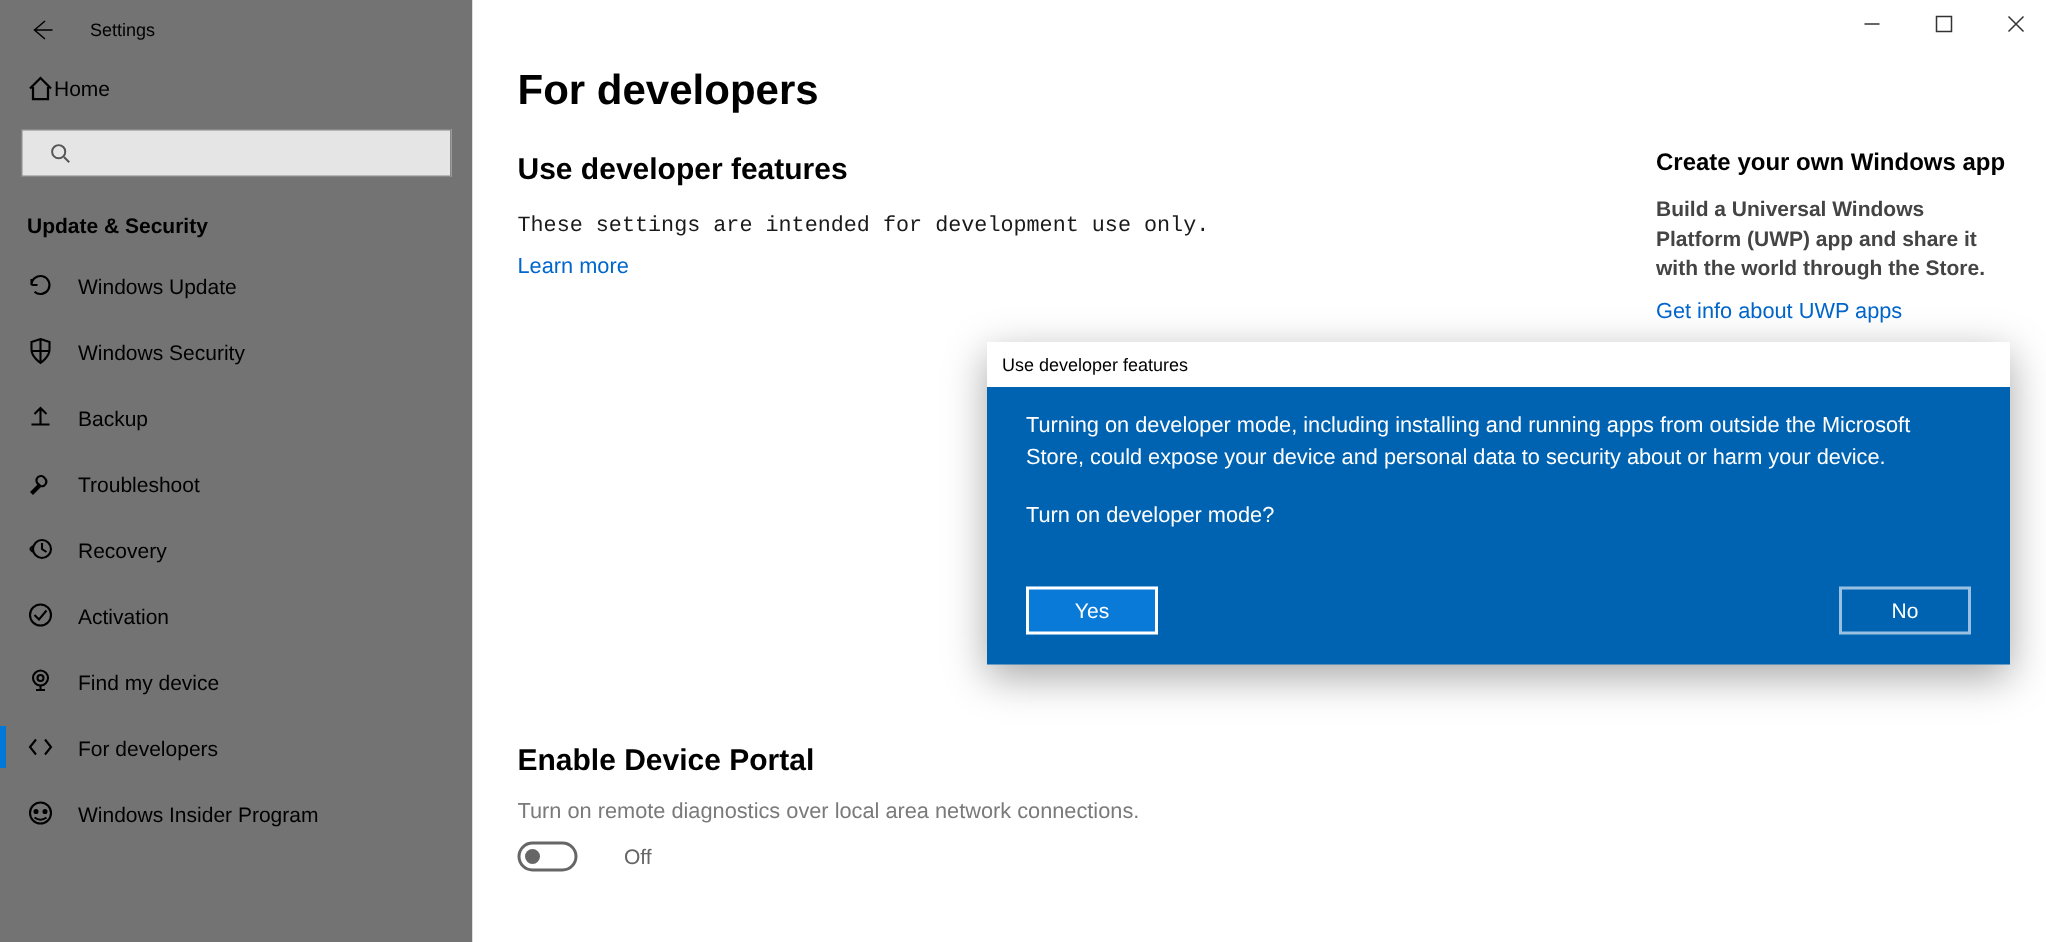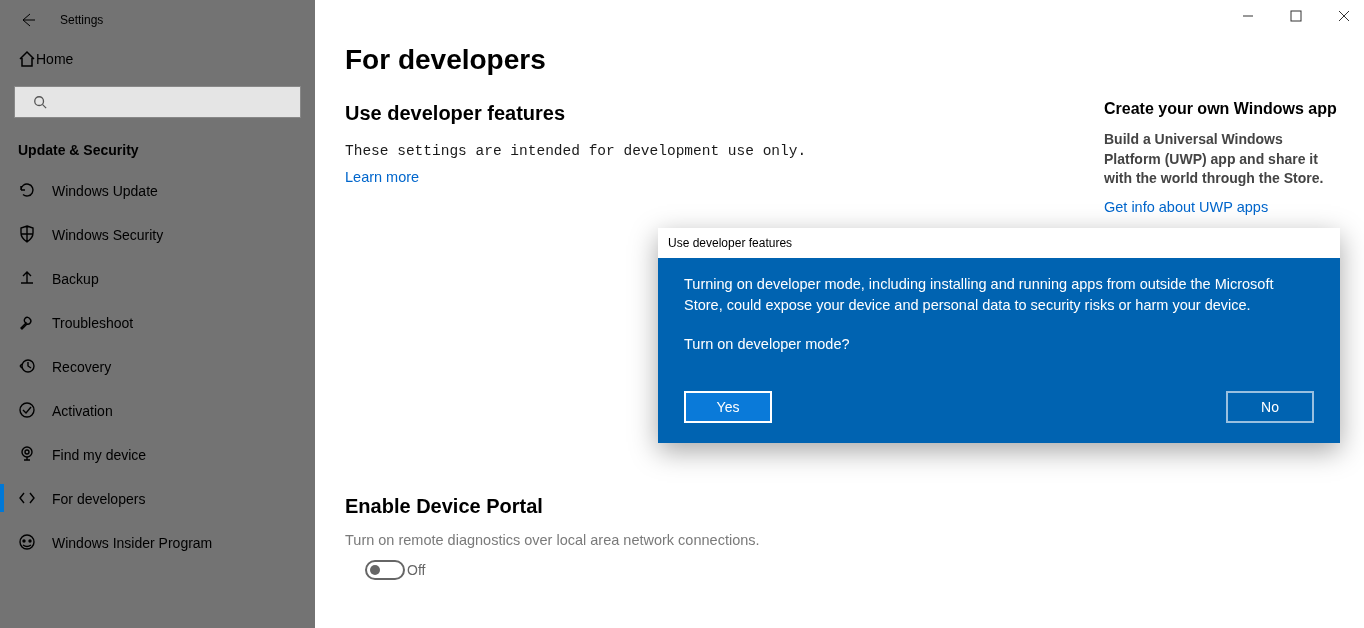--- a/index.html
+++ b/index.html
@@ -140,22 +140,21 @@
     margin-bottom: 14px;
   }
   .muted {
     color: #7a7a7a;
     font-size: 14.5px;
     margin-bottom: 12px;
   }
   .toggle-row {
     display: flex;
     align-items: center;
-    gap: 2px;
-    margin-left: 20px;
+    gap: 31px;
   }
   .toggle {
     width: 40px;
     height: 20px;
     border: 2px solid #666;
     border-radius: 20px;
     position: relative;
     cursor: pointer;
   }
   .toggle::after {
@@ -409,21 +408,21 @@
       </div>
       <div class="rightblock">
         <h3>Make Windows better</h3>
         <span class="link">Give us feedback</span>
       </div>
     </aside>
 
     <div class="dialog">
       <div class="dialog-title">Use developer features</div>
       <div class="dialog-body">
-        <p>Turning on developer mode, including installing and running apps from outside the Microsoft Store, could expose your device and personal data to security risks or harm your device.</p>
+        <p>Turning on developer mode, including installing and running apps from outside the Microsoft Store, could expose your device and personal data to security about or harm your device.</p>
         <p>Turn on developer mode?</p>
       </div>
       <div class="dialog-actions">
         <button class="dbtn primary">Yes</button>
         <button class="dbtn">No</button>
       </div>
     </div>
 
   </main>
 </div>

